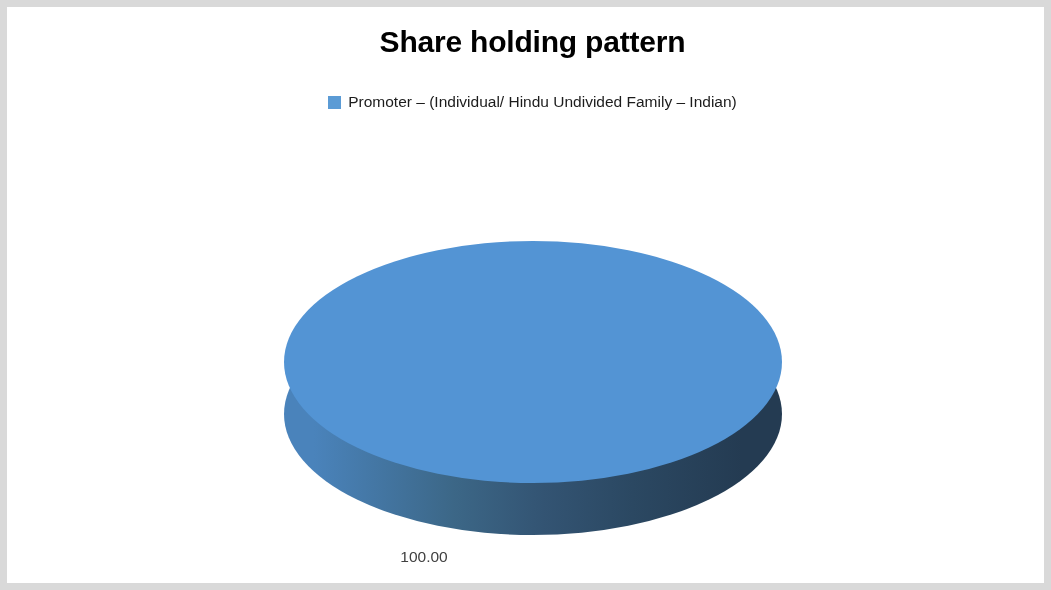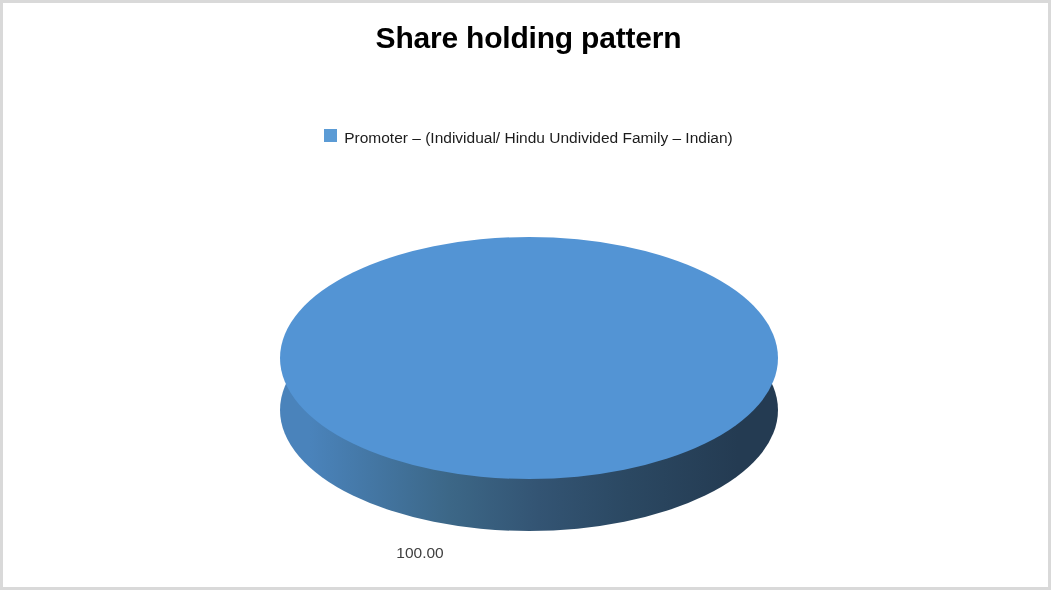--- a/index.html
+++ b/index.html
@@ -10,21 +10,21 @@
   body {
     font-family: "Liberation Sans", sans-serif;
   }
 
   #chart-canvas {
     position: relative;
     width: 1051px;
     height: 590px;
     background: #ffffff;
     box-sizing: border-box;
-    border: 3px solid #84cc16;
+    border: 7px solid #84cc16;
     overflow: hidden;
   }
 
   
   #chart-title {
     position: absolute;
     left: 0;
     top: 18px;
     width: 1051px;
     text-align: center;
@@ -40,23 +40,22 @@
     position: absolute;
     left: 0;
     top: 86px;
     width: 1051px;
     display: flex;
     justify-content: center;
     align-items: center;
   }
   .legend-entry {
     display: flex;
-    align-items: flex-start;
+    align-items: center;
     white-space: nowrap;
-    margin-top: 40px;
   }
   .legend-swatch {
     width: 13px;
     height: 13px;
     margin-right: 7px;
     flex: 0 0 auto;
   }
   .legend-label {
     font-size: 15.5px;
     color: #1c1c1c;

